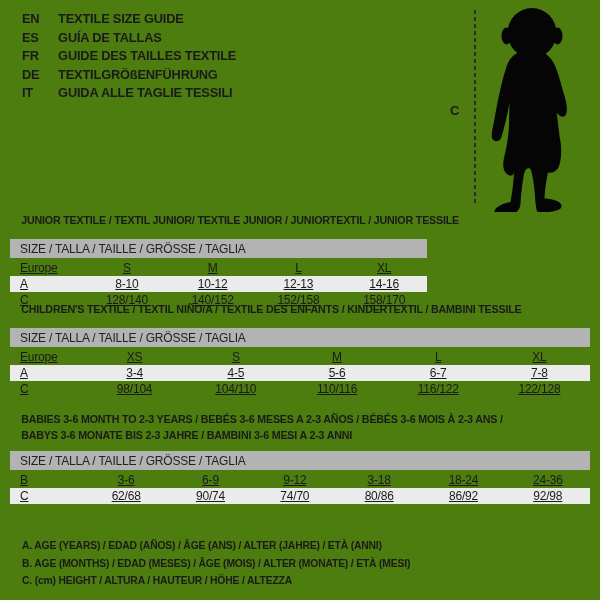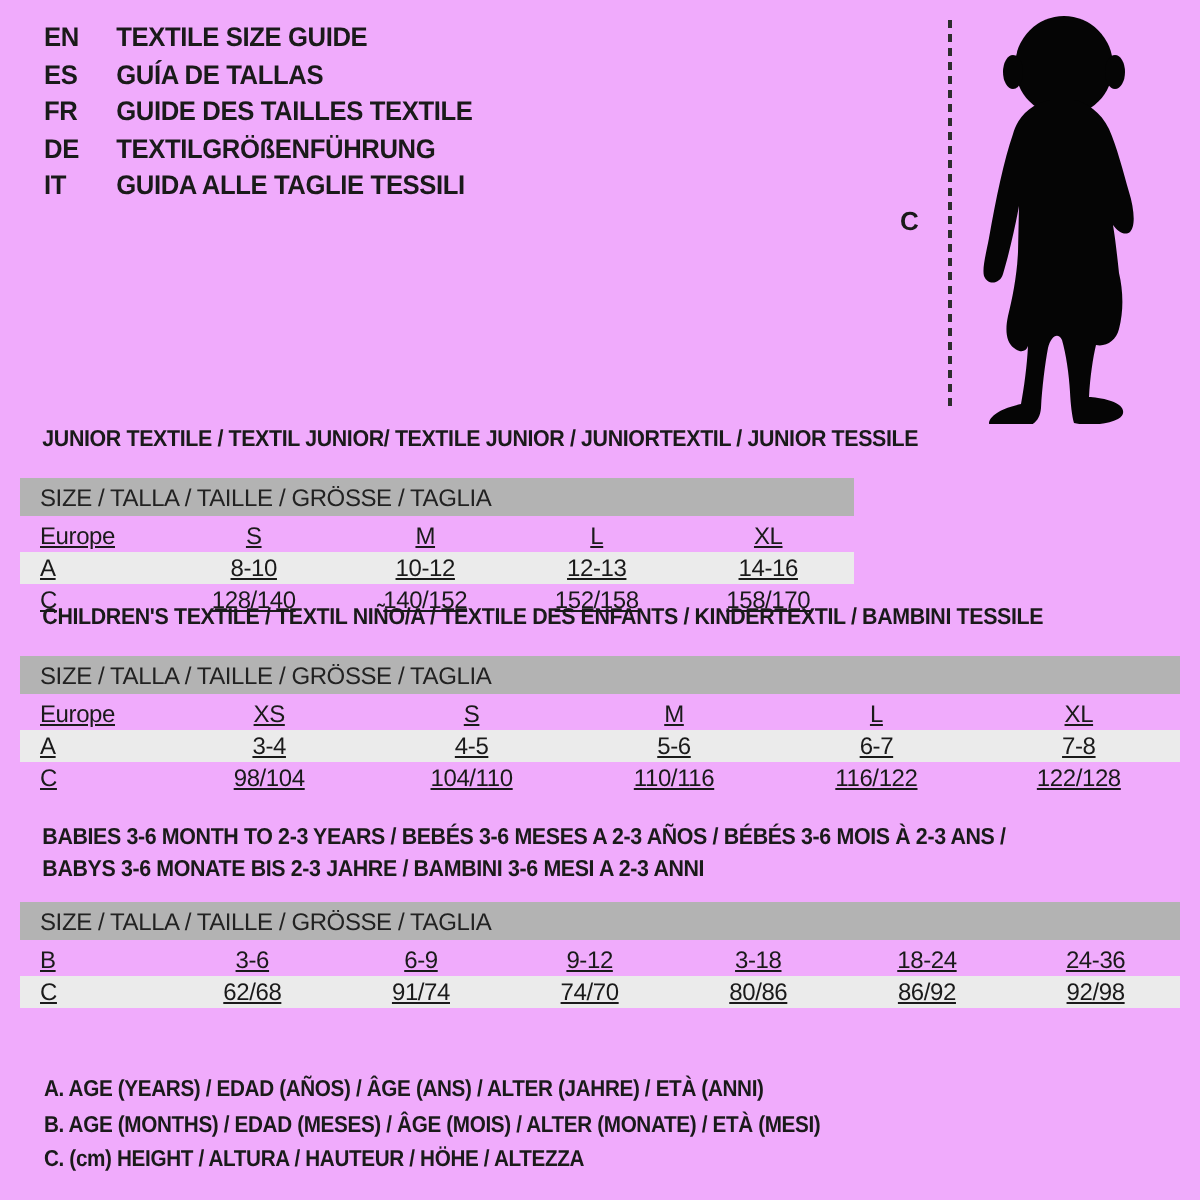--- a/index.html
+++ b/index.html
@@ -1,16 +1,16 @@
 <!DOCTYPE html>
 <html><head>
 <meta charset="utf-8">
 <style>
   html,body{margin:0;padding:0;background:#fff;}
-  .canvas{position:relative;width:600px;height:600px;background:#f0abfc;overflow:hidden;
+  .canvas{position:relative;width:600px;height:600px;background:#4d7c0f;overflow:hidden;
           font-family:"Liberation Sans",sans-serif;color:#1a1a1a;}
 
   
   .lang-list{position:absolute;left:22px;top:10px;font-weight:bold;font-size:13.5px;
              line-height:18.5px;letter-spacing:-0.2px;transform:scaleX(0.95);transform-origin:left top;}
   .lang-row{display:flex;}
   .lang-code{width:38px;}
 
   
   .measure-line{position:absolute;left:474px;top:10px;width:2px;height:196px;
@@ -145,21 +145,21 @@
         <span class="cell">3-6</span>
         <span class="cell">6-9</span>
         <span class="cell">9-12</span>
         <span class="cell">3-18</span>
         <span class="cell">18-24</span>
         <span class="cell">24-36</span>
       </div>
       <div class="trow shaded">
         <span class="lbl">C</span>
         <span class="cell">62/68</span>
-        <span class="cell">91/74</span>
+        <span class="cell">90/74</span>
         <span class="cell">74/70</span>
         <span class="cell">80/86</span>
         <span class="cell">86/92</span>
         <span class="cell">92/98</span>
       </div>
     </div>
   </div>
 
   <div class="footnotes">
     <div>A. AGE (YEARS) / EDAD (AÑOS) / ÂGE (ANS) / ALTER (JAHRE) / ETÀ (ANNI)</div>

